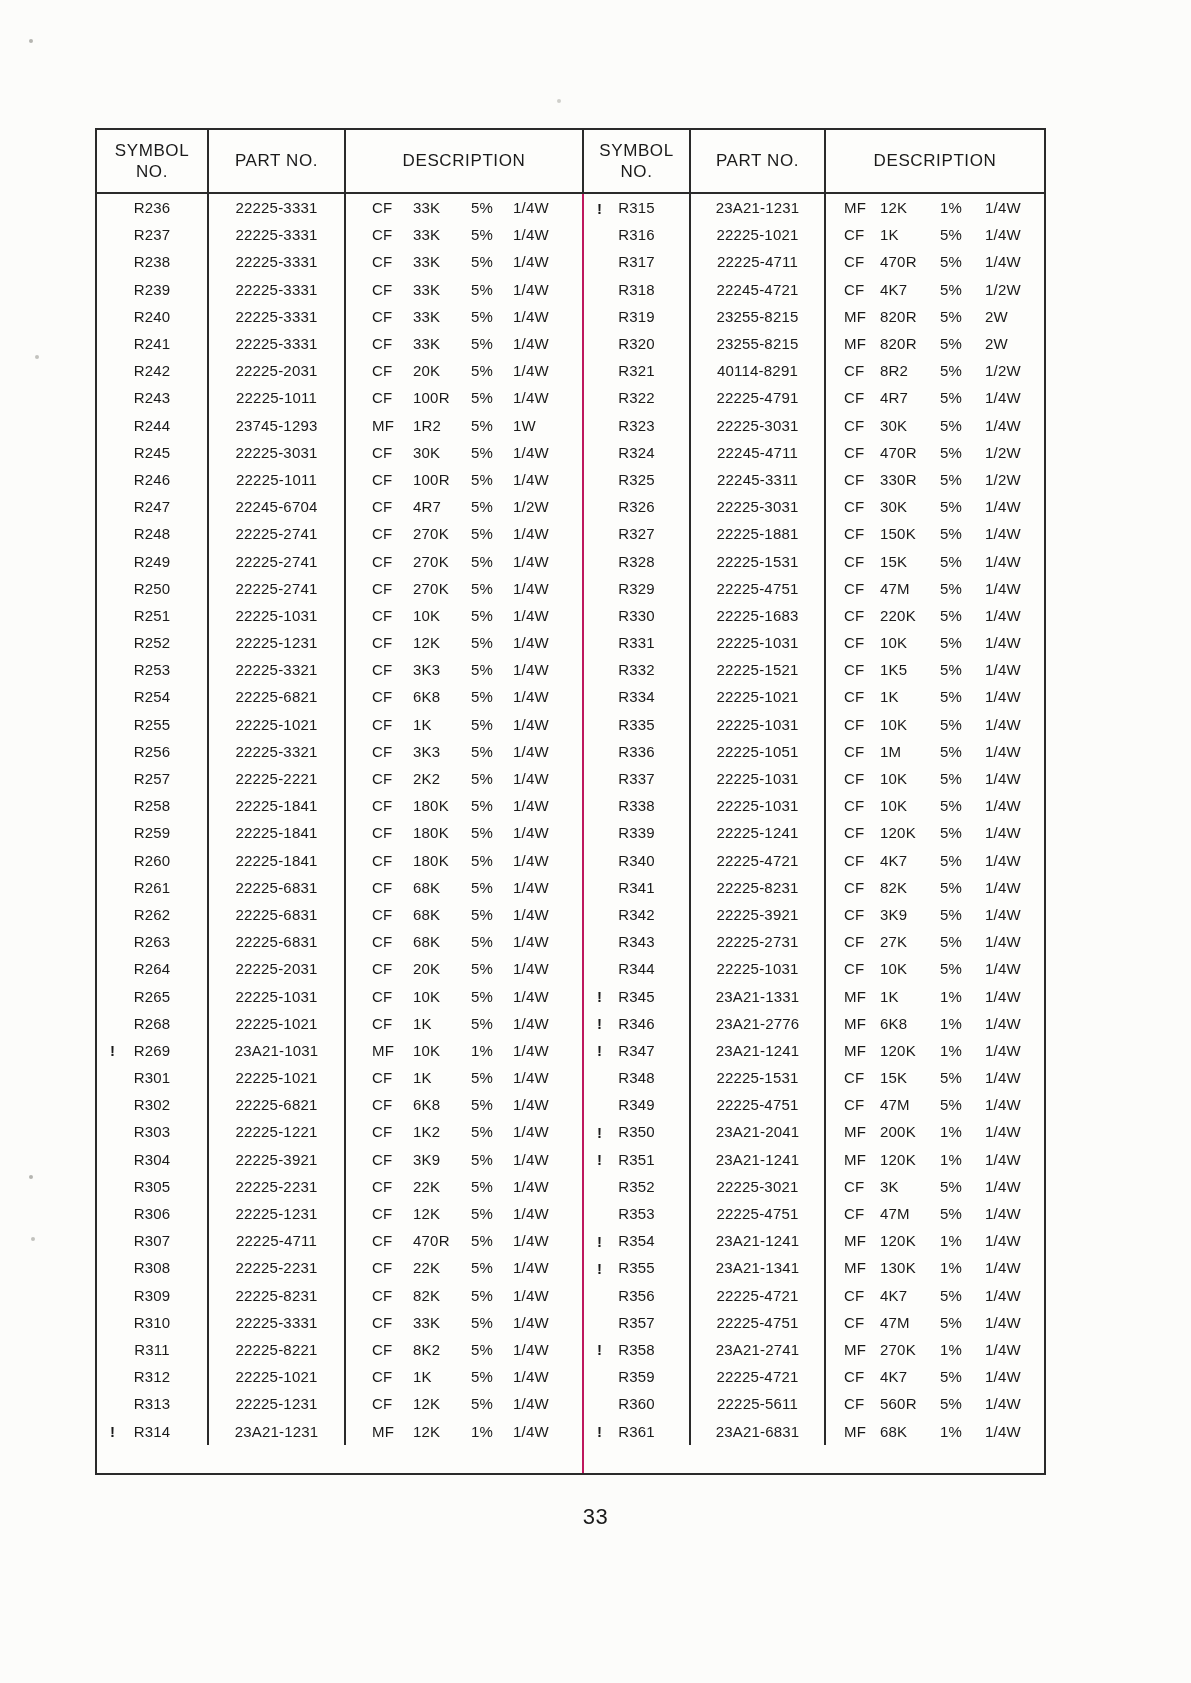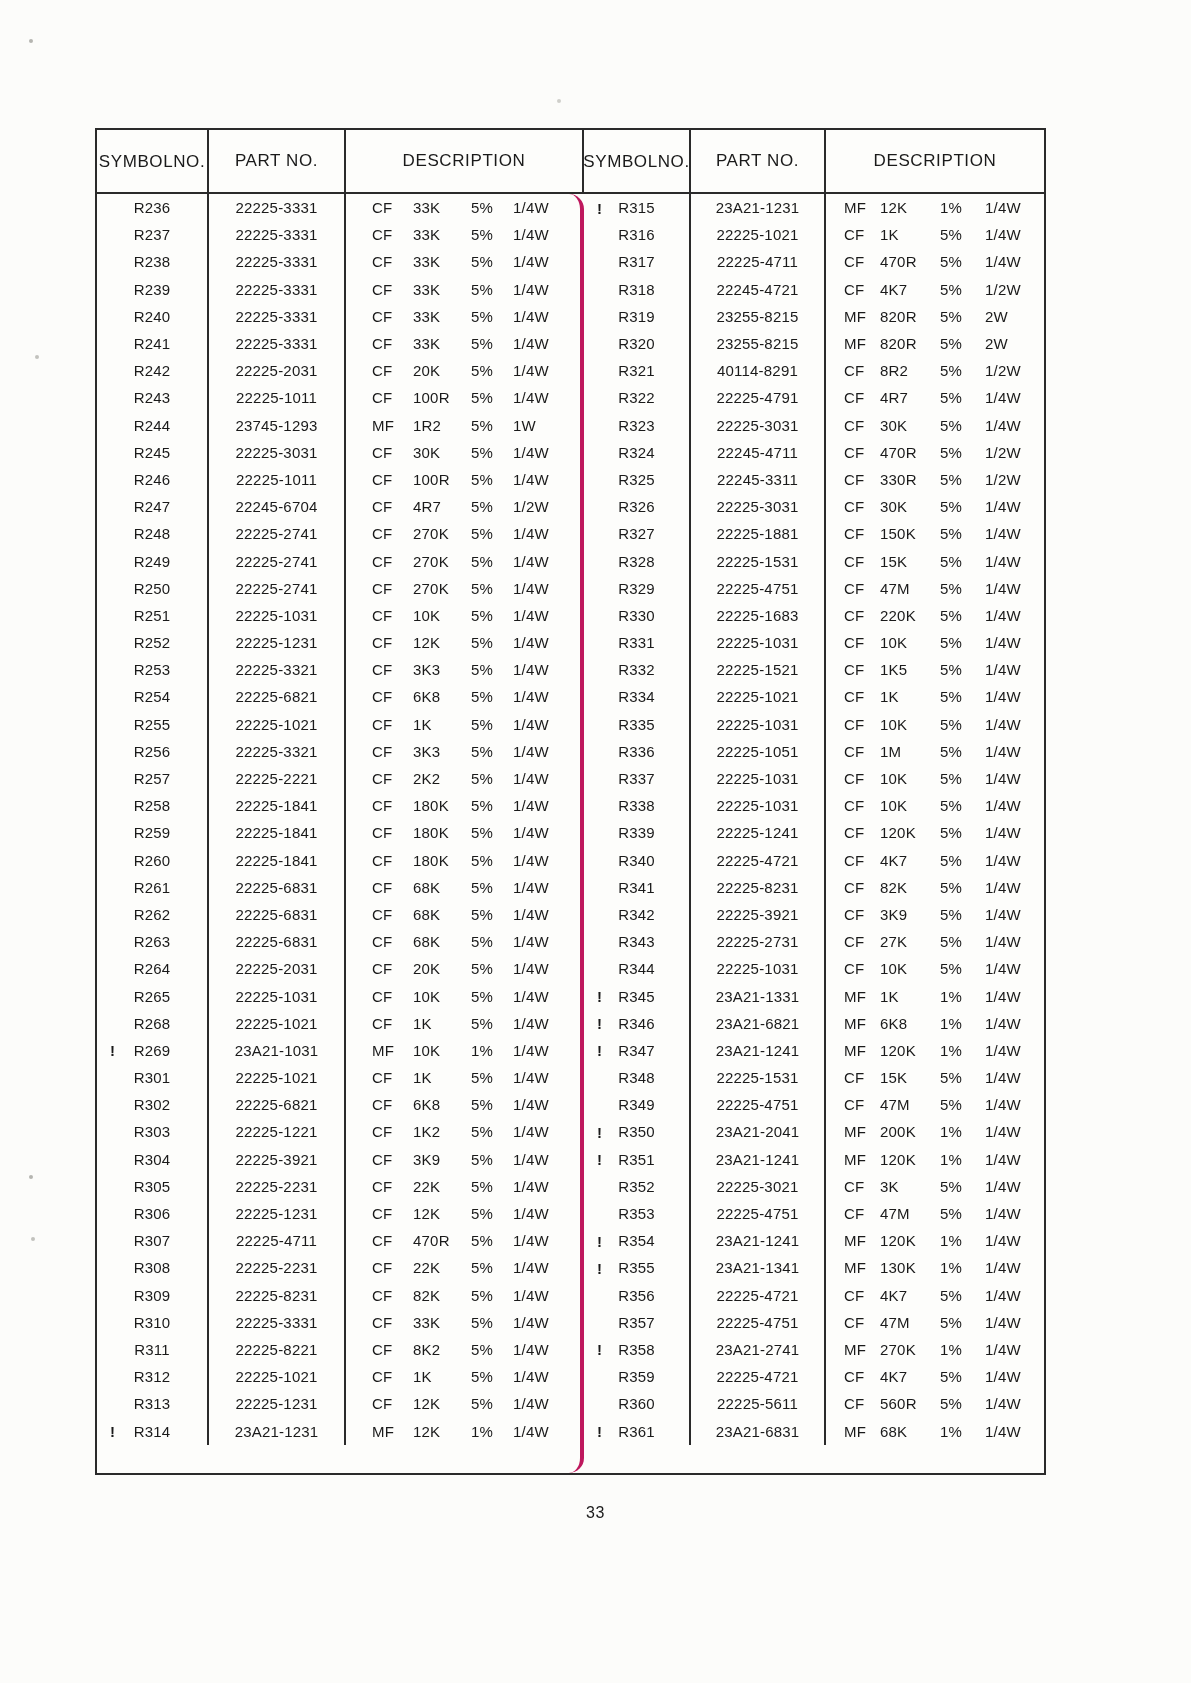--- a/index.html
+++ b/index.html
@@ -29,28 +29,28 @@
     border-bottom:2px solid #2a2a2a;
     box-sizing:border-box;
     font-size:17px;
     letter-spacing:0.6px;
   }
   .hcell{
     display:flex;align-items:center;justify-content:center;
     box-sizing:border-box;
   }
   .hcell.bordered{border-right:2px solid #2a2a2a;}
-  .sym-h{flex-direction:row;line-height:21px;}
+  .sym-h{flex-direction:column;line-height:21px;}
   .tbody{
     flex:1;
     display:grid;
     grid-template-columns:487px 460px;
   }
   .half{box-sizing:border-box;}
-  .half.left{border-right:4px solid #be185d;border-radius:15px;}
+  .half.left{border-right:2px solid #be185d;}
   .row{
     display:grid;
     height:27.2px;
     align-items:center;
     font-size:15px;
     letter-spacing:0.2px;
   }
   .half.left .row{grid-template-columns:112px 137px 65px 58px 42px 73px;}
   .half.right .row{grid-template-columns:107px 135px 52px 60px 45px 61px;}
   .cell{box-sizing:border-box;height:100%;display:flex;align-items:center;}
@@ -67,21 +67,21 @@
   .cell.dval,.cell.dtol,.cell.dwatt{padding-left:2px;}
   .flag{
     position:absolute;left:13px;top:50%;
     transform:translateY(-50%);
     font-weight:bold;
   }
   .page-number{
     position:absolute;
     left:0;right:0;top:1504px;
     text-align:center;
-    font-size:16px;
+    font-size:22px;
     letter-spacing:0.5px;
   }
   .specks{
     position:absolute;top:0;left:0;
     width:2px;height:2px;border-radius:50%;
     box-shadow:
       30px 40px 0 1px #b5b5b0,
       36px 356px 0 1px #c2c2bd,
       30px 1176px 0 1px #b5b5b0,
       32px 1238px 0 1px #c2c2bd,
@@ -876,21 +876,21 @@
             <div class="cell dtype">MF</div>
             <div class="cell dval">1K</div>
             <div class="cell dtol">1%</div>
             <div class="cell dwatt">1/4W</div>
           </div>
           <div class="row">
             <div class="cell sym">
               <span class="flag">!</span>
               <span>R346</span>
             </div>
-            <div class="cell part">23A21-6821</div>
+            <div class="cell part">23A21-2776</div>
             <div class="cell dtype">MF</div>
             <div class="cell dval">6K8</div>
             <div class="cell dtol">1%</div>
             <div class="cell dwatt">1/4W</div>
           </div>
           <div class="row">
             <div class="cell sym">
               <span class="flag">!</span>
               <span>R347</span>
             </div>

